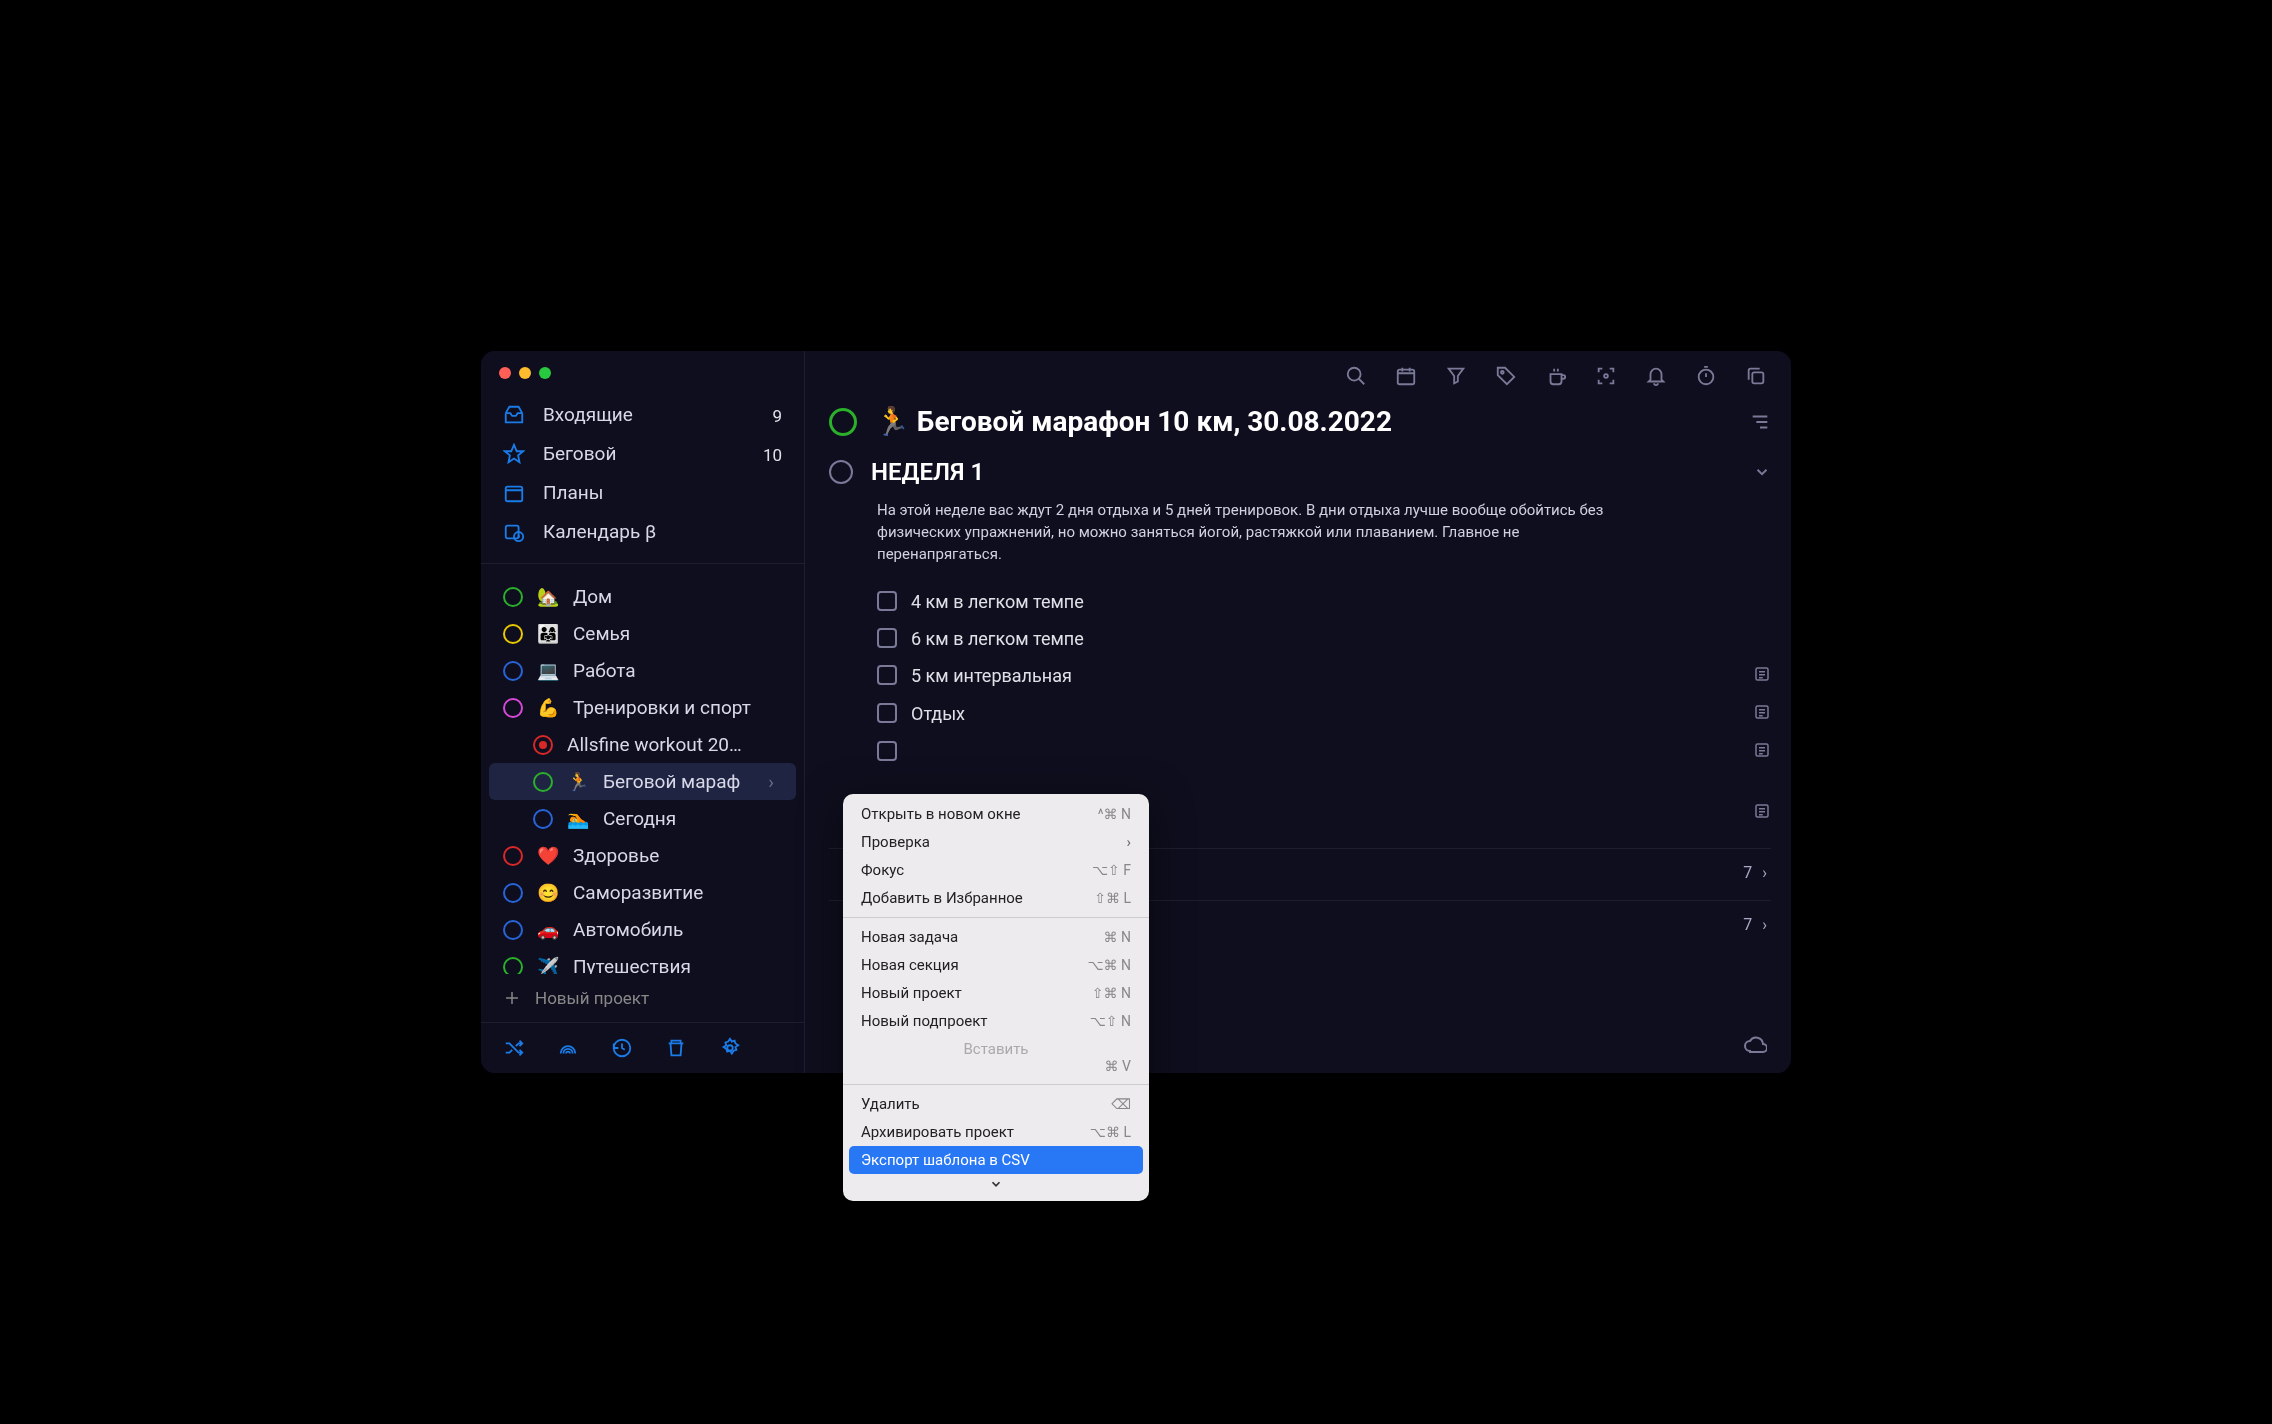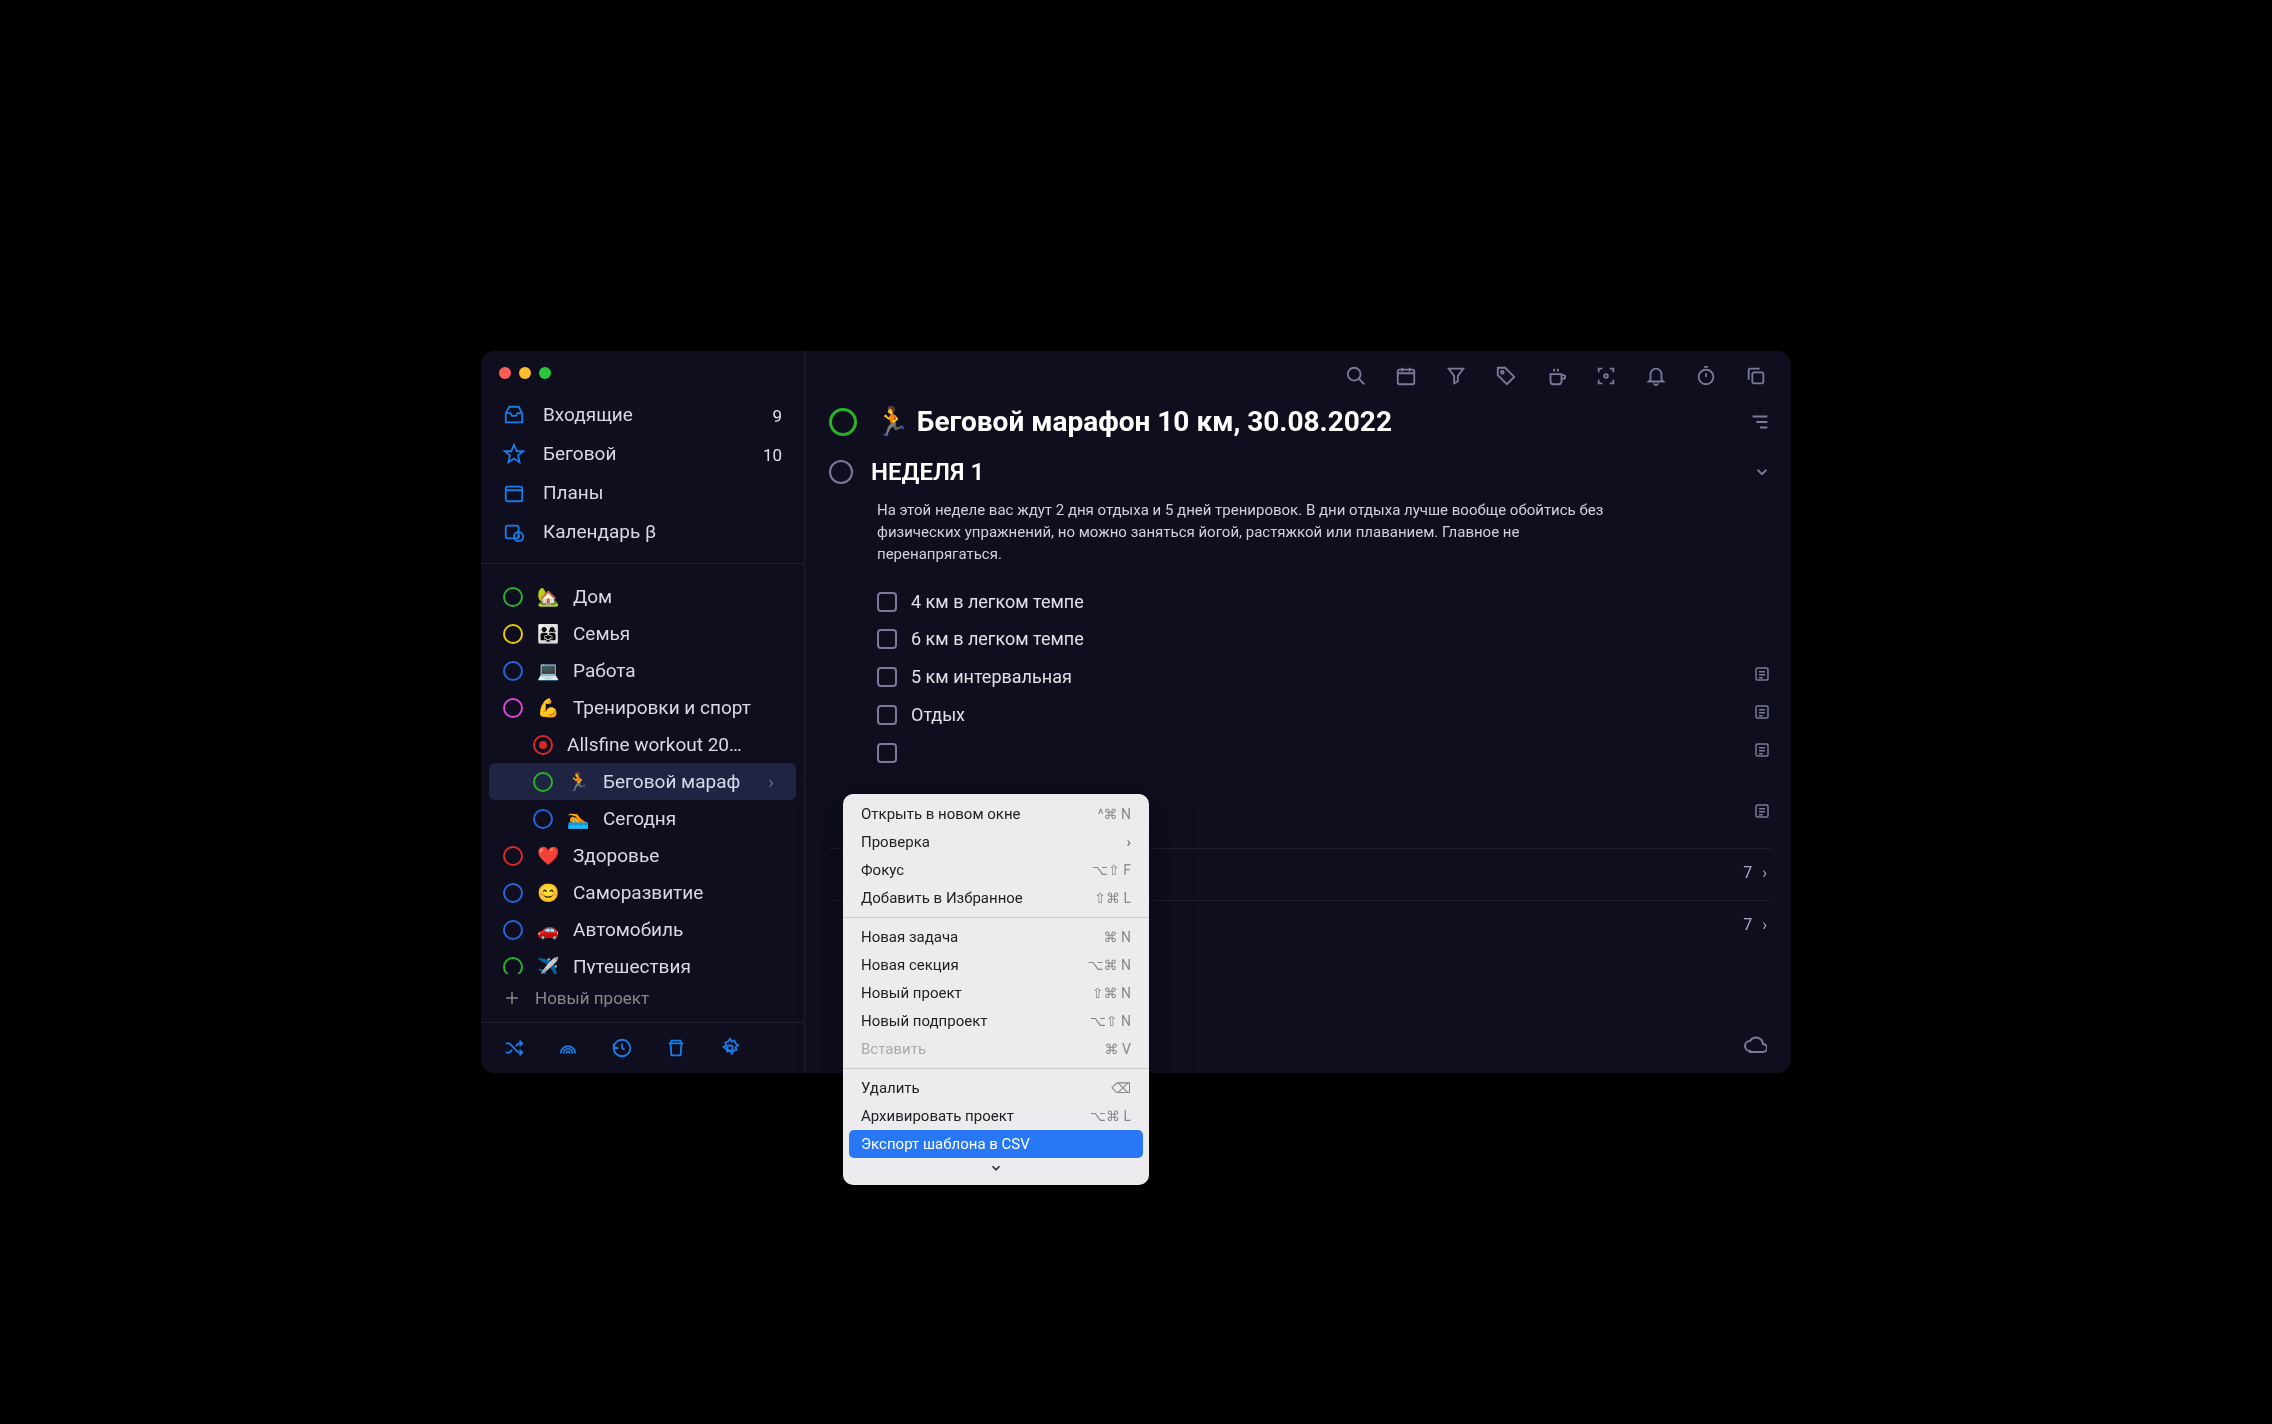--- a/index.html
+++ b/index.html
@@ -175,21 +175,21 @@
 .section-desc {
   font-size: 15px;
   color: #d0d0e0;
   margin-left: 48px;
   margin-bottom: 18px;
   line-height: 1.45;
   max-width: 760px;
 }
 .task-row {
   display: flex;
-  align-items: flex-end;
+  align-items: flex-start;
   gap: 14px;
   padding: 8px 0 8px 48px;
 }
 .checkbox {
   width: 20px; height: 20px;
   border: 2px solid #7a7a98;
   border-radius: 4px;
   cursor: pointer;
 }
 .task-label {
@@ -235,21 +235,21 @@
   padding: 5px 18px;
   font-size: 15px;
   color: #222;
   cursor: pointer;
 }
 .cm-item .shortcut {
   margin-left: auto;
   color: #888;
   font-size: 14px;
 }
-.cm-item.disabled { color: #aaa; }
+.cm-item.disabled { color: #aaa; flex-direction: column; }
 .cm-item.highlighted {
   background: #2877f5;
   color: #fff;
   border-radius: 5px;
   margin: 0 6px;
   padding: 5px 12px;
 }
 .cm-item .chev { margin-left: auto; color: #666; }
 .cm-divider {
   height: 1px;

